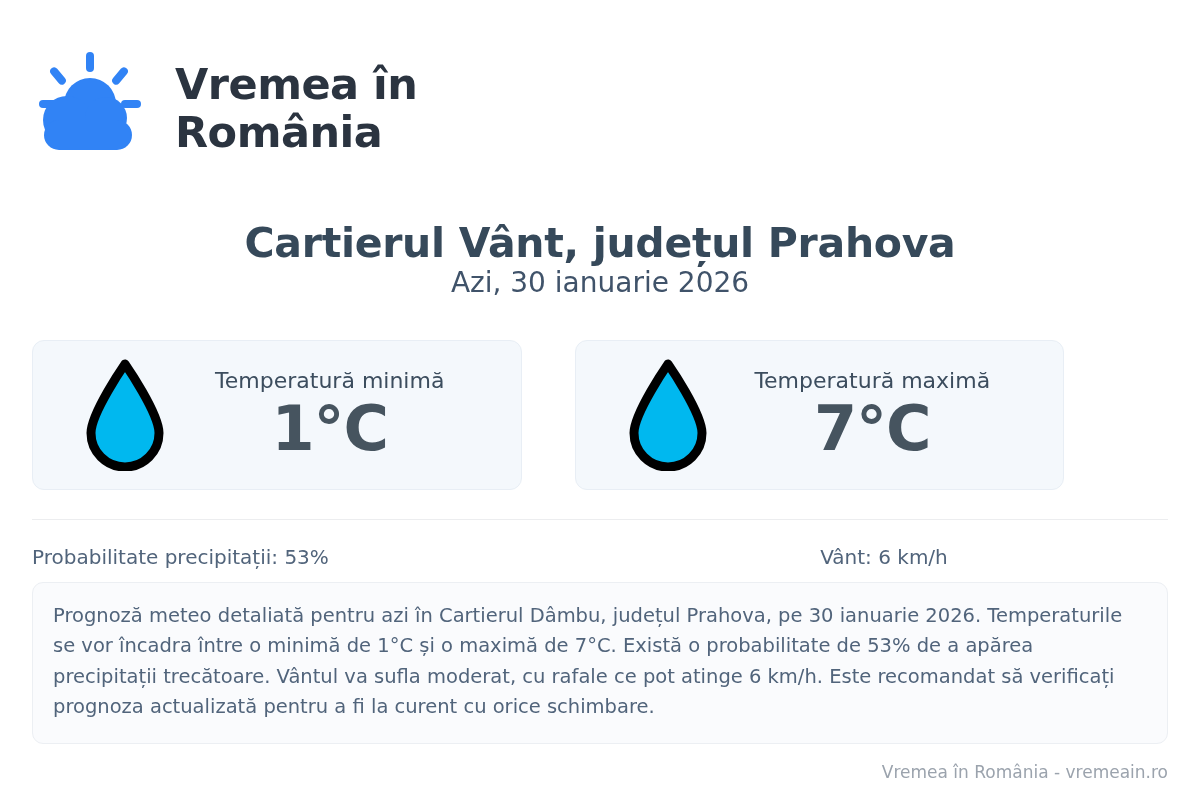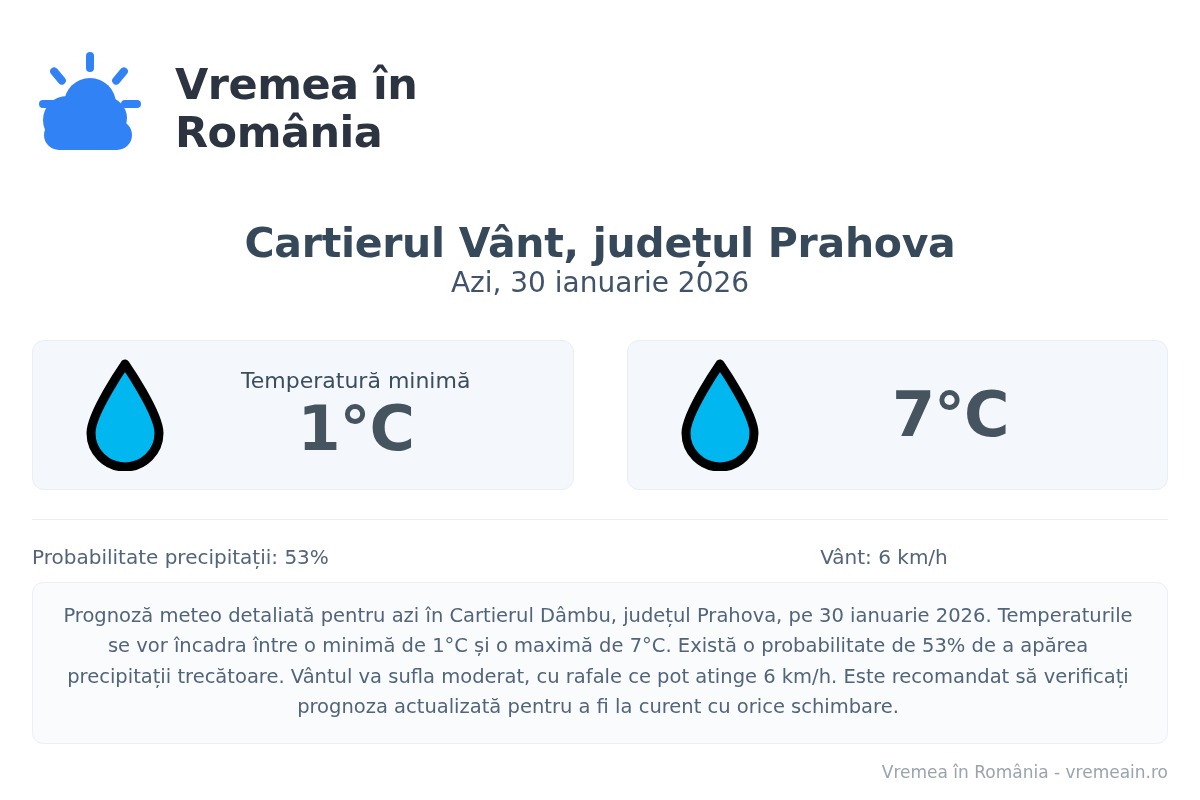--- a/index.html
+++ b/index.html
@@ -66,21 +66,21 @@
     font-size: 28px;
     font-weight: normal;
     color: #40536a;
   }
 
   
   .cards {
     position: absolute;
     left: 32px;
     top: 340px;
-    width: 1136px;
+    width: 1032px;
     display: flex;
     gap: 53px;
   }
   .temp-card {
     flex: 1 1 0;
     height: 150px;
     background: #f4f8fc;
     border: 1px solid #e8eef5;
     border-radius: 12px;
     box-sizing: border-box;
@@ -143,21 +143,20 @@
     top: 582px;
     width: 1136px;
     box-sizing: border-box;
     background: #fafbfd;
     border: 1px solid #eceff3;
     border-radius: 11px;
     padding: 18px 24px 20px 20px;
     font-size: 19.5px;
     line-height: 1.56;
     color: #51647b;
-    text-align: center;
   }
 
   
   .footer {
     position: absolute;
     right: 32px;
     top: 762px;
     font-size: 17px;
     color: #9ba3ad;
   }
@@ -203,20 +202,21 @@
         <div class="temp-label">Temperatură minimă</div>
         <div class="temp-value">1°C</div>
       </div>
     </div>
 
     <div class="temp-card">
       <svg class="drop-icon" viewBox="0 0 84 112">
         <path d="M42 5 C42 5 8 54 8 74 A34 34 0 0 0 76 74 C76 54 42 5 42 5 Z" fill="#00b8ef" stroke="#000000" stroke-width="9" stroke-linejoin="round"></path>
       </svg>
       <div class="temp-body">
+        <div class="temp-label">Temperatură maximă</div>
         <div class="temp-value">7°C</div>
       </div>
     </div>
 
   </div>
 
   <div class="stats">
     <div class="stat stat-left">Probabilitate precipitații: 53%</div>
     <div class="stat stat-center">Vânt: 6 km/h</div>
   </div>

